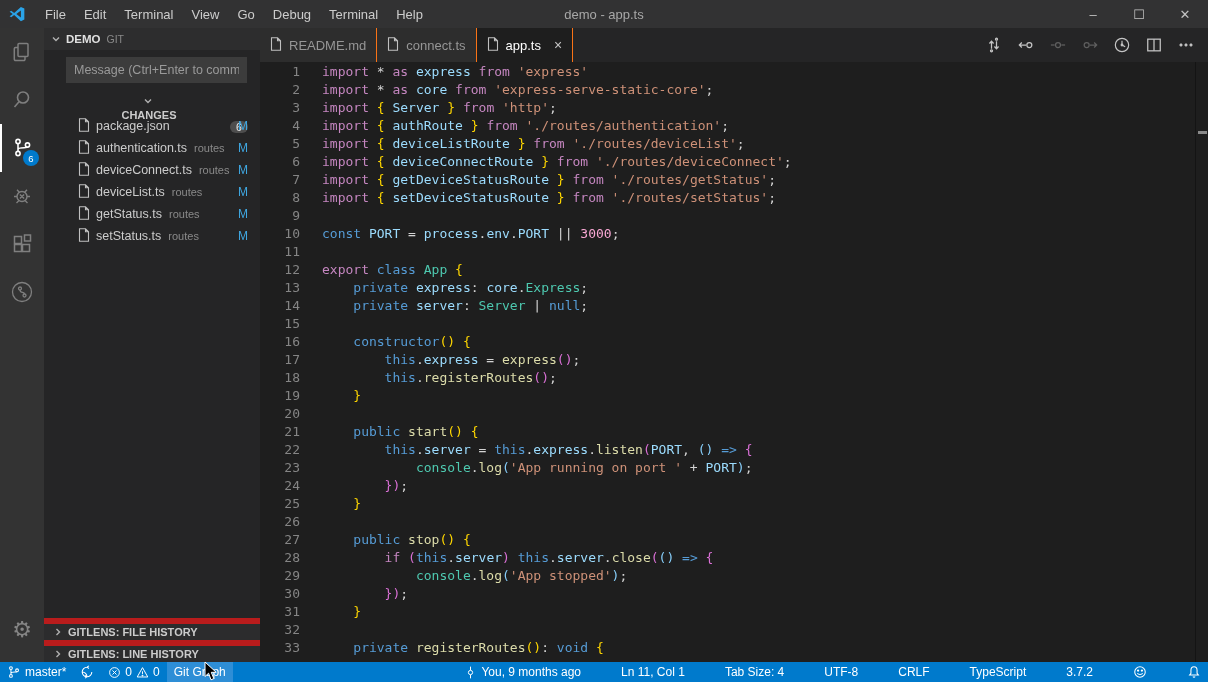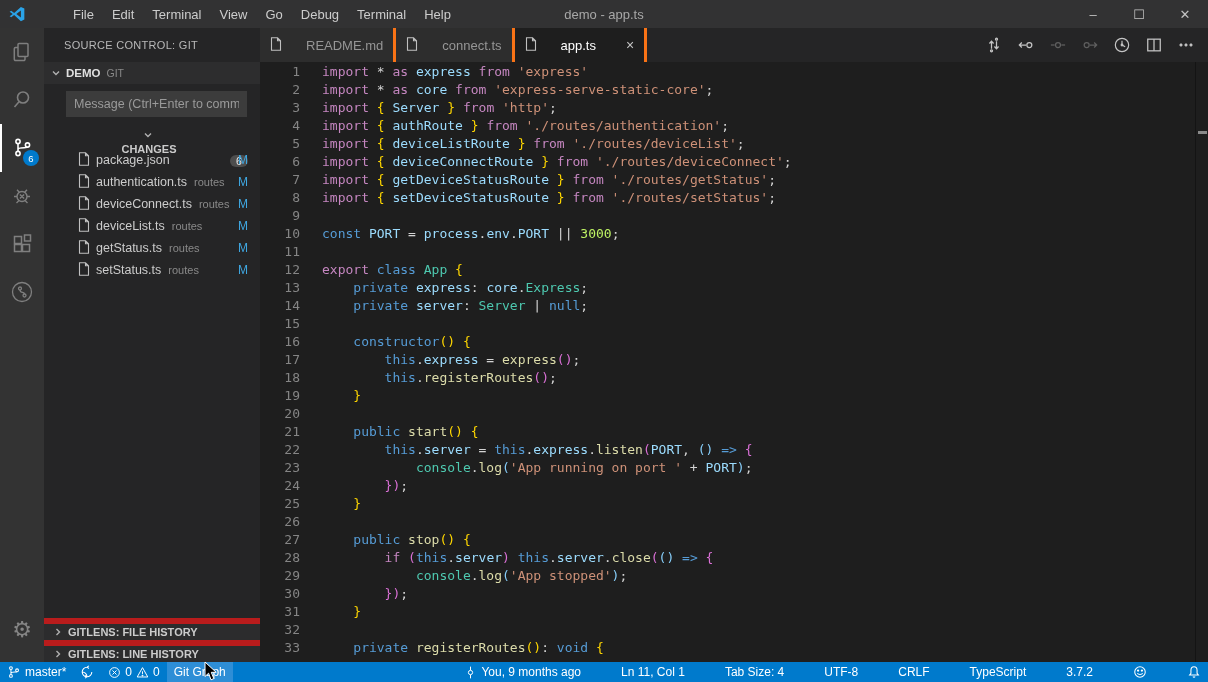--- a/index.html
+++ b/index.html
@@ -1,21 +1,21 @@
 <!DOCTYPE html>
 <html><head>
 <meta charset="utf-8">
 <style>
   * { margin:0; padding:0; box-sizing:border-box; }
   html,body { width:1208px; height:682px; overflow:hidden; background:#1e1e1e;
     font-family:"Liberation Sans", sans-serif; }
   .app { position:relative; width:1208px; height:682px; display:flex; flex-direction:column; }
 
   
-  .titlebar { height:28px; background:#323233; display:flex; align-items:center; flex:0 0 28px; position:relative;gap:28px; }
+  .titlebar { height:28px; background:#323233; display:flex; align-items:center; flex:0 0 28px; position:relative; }
   .logo { width:18px; height:18px; margin:0 10px 0 8px; }
   .menubar { display:flex; height:100%; align-items:center; }
   .menu-item { color:#cccccc; font-size:13px; padding:0 9px; height:100%; display:flex; align-items:center; cursor:default; }
   .window-title { position:absolute; left:0; right:0; text-align:center; color:#a8a8a8; font-size:13px; pointer-events:none; }
   .win-controls { margin-left:auto; display:flex; height:100%; z-index:2; }
   .win-btn { width:46px; height:100%; display:flex; align-items:center; justify-content:center; color:#c2c2c2; font-size:13px; }
 
   
   .main { flex:1; display:flex; min-height:0; }
 
@@ -52,34 +52,34 @@
   .file-icon svg { stroke:#c0c0c0; }
   .gitlens-panels { margin-top:auto; }
   .panel-header { height:22px; display:flex; align-items:center; padding:0 8px 0 6px; background:#2c2c2d;
     border-top:6px solid #b91c1c; color:#cccccc; font-weight:bold; font-size:11px; }
   .panel-header .chev { margin-right:2px; }
 
   
   .editorgroup { flex:1; display:flex; flex-direction:column; min-width:0; background:#1e1e1e; }
   .tabbar { height:34px; background:#252526; display:flex; flex:0 0 34px; align-items:stretch; }
   .tab { display:flex; align-items:center; padding:0 10px; background:#2d2d2d; color:#969696; font-size:13px;
-    border-right:3px solid #f97316; gap:24px; }
+    border-right:1px solid #f97316; gap:7px; }
   .tab.active { background:#1e1e1e; color:#ffffff; }
   .tab .close { font-size:14px; color:#c5c5c5; margin-left:6px; line-height:1; }
   .tab-actions { margin-left:auto; display:flex; align-items:center; padding-right:8px; gap:4px; }
   .ta-btn { width:28px; height:26px; display:flex; align-items:center; justify-content:center; }
   .ta-btn svg { stroke:#c5c5c5; }
   .ta-btn.dim svg { stroke:#5f5f5f; }
 
   .editor { flex:1; position:relative; overflow:hidden; padding-top:1px; }
   .code-line { display:flex; height:18px; line-height:18px; font-family:"DejaVu Sans Mono", monospace; font-size:13px; }
   .ln { flex:0 0 40px; text-align:right; color:#858585; user-select:none; }
   .lc { white-space:pre; padding-left:22px; color:#d4d4d4; }
   .tok-kw{color:#c586c0} .tok-kb{color:#569cd6} .tok-vr{color:#9cdcfe} .tok-ty{color:#4ec9b0}
-  .tok-fn{color:#dcdcaa} .tok-st{color:#ce9178} .tok-nm{color:#bef264} .tok-pl{color:#d4d4d4}
+  .tok-fn{color:#dcdcaa} .tok-st{color:#ce9178} .tok-nm{color:#f9a8d4} .tok-pl{color:#d4d4d4}
   .tok-g1{color:#ffd700} .tok-g2{color:#da70d6} .tok-g3{color:#87cefa}
   .overview-ruler { position:absolute; top:0; right:0; width:13px; height:100%; border-left:1px solid #141414; }
   .ov-marker { position:absolute; top:69px; left:2px; width:9px; height:3px; background:#8a8a8a; }
 
   
   .statusbar { height:20px; background:#007acc; flex:0 0 20px; display:flex; align-items:center; color:#ffffff; font-size:12px; }
   .sb-item { display:flex; align-items:center; height:100%; padding:0 7px; gap:4px; white-space:nowrap; }
   .sb-item svg { stroke:#ffffff; }
   .sb-item.hover { background:#2e8ed6; }
   .sb-right { margin-left:auto; display:flex; height:100%; align-items:center;gap:26px; }
@@ -158,21 +158,20 @@
             <circle cx="15.5" cy="16.5" r="1.5"></circle>
           <path d="M11 11 C11 14.5 15.5 12.5 15.5 15"></path>
         </svg>
       </div>
       <div class="ab-item ab-gear">
         <span class="gear-glyph">⚙</span>
       </div>
     </div>
 
     <div class="sidebar">
-      <div class="sidebar-header">SOURCE CONTROL: GIT</div>
       <div class="repo-row">
         <span class="chev">
           <svg width="10" height="10" viewBox="0 0 10 10" fill="none" stroke-width="1.4">
               <path d="M2 3.5 L5 6.5 L8 3.5"></path>
             </svg>
         </span>
         <span class="repo-name">DEMO</span>
         <span class="repo-type">GIT</span>
       </div>
       <input class="commit-input" placeholder="Message (Ctrl+Enter to commit" style="">

